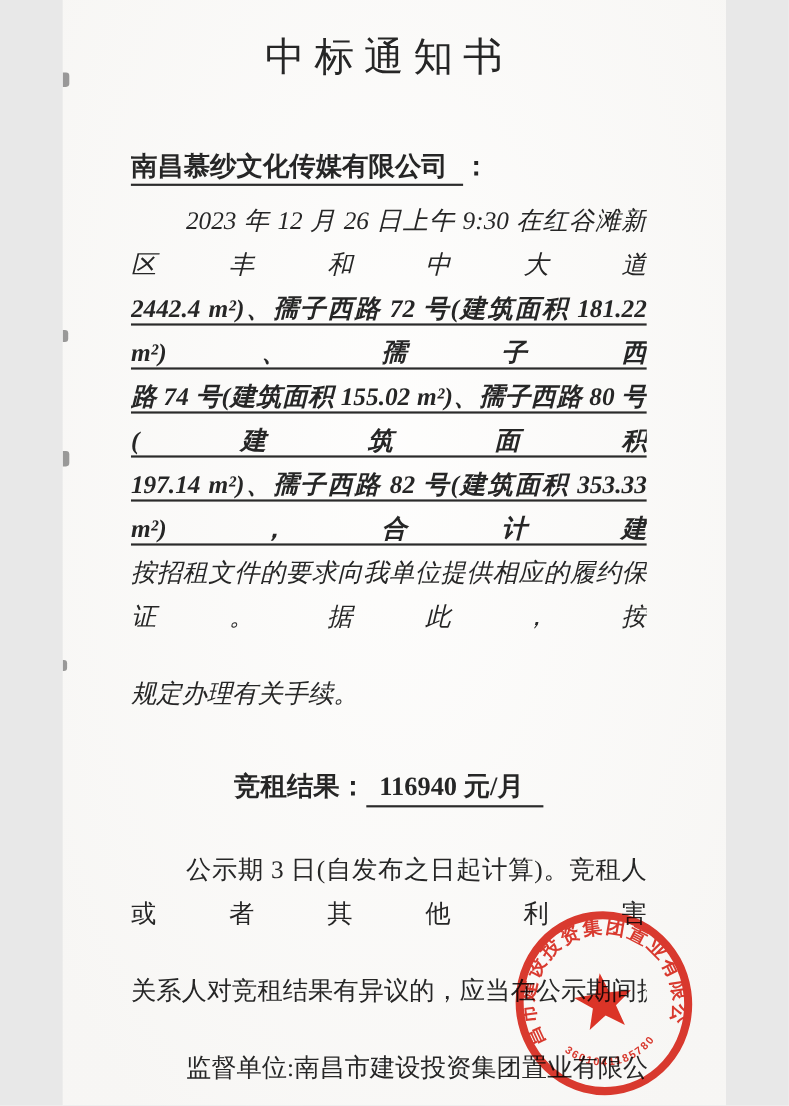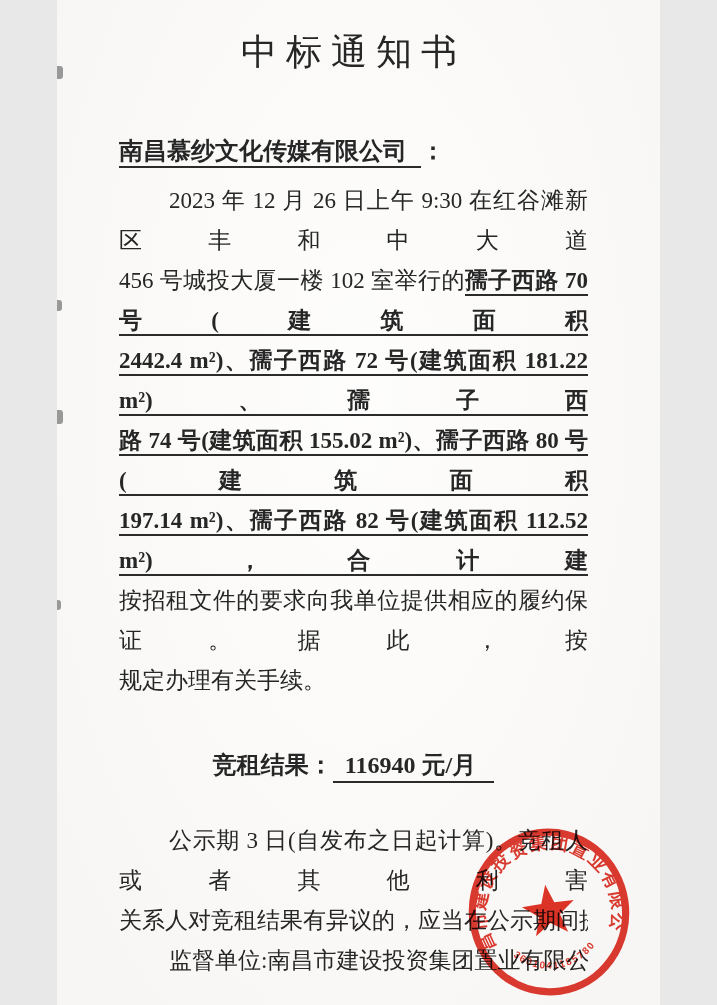--- a/index.html
+++ b/index.html
@@ -40,29 +40,29 @@
   }
 
   .line {
     font-size: 23px;
     line-height: 40px;
     text-align: justify;
     text-align-last: justify;
     overflow: hidden;
   }
   .line.ind { text-indent: 50px; }
-  .line.short { text-align-last: left; white-space: nowrap; }
+  .line.short { text-align-last: left; white-space: nowrap; margin-top: 30px; }
 
   .ub {
     font-weight: bold;
     border-bottom: 2px solid #2b2b2b;
     padding-bottom: 1px;
   }
 
-  .p1 { margin-top: 14px; }
+  .p1 { margin-top: 14px; font-style: italic; }
 
   .result {
     margin-top: 48px;
     font-size: 24px;
     font-weight: bold;
     white-space: nowrap;
     text-align: center;
   }
   .result .u-value {
     border-bottom: 2px solid #2b2b2b;
@@ -104,24 +104,23 @@
   <div class="edge-mark em4"></div>
 
   <div class="doc">
 
     <div class="title">中标通知书</div>
 
     <div class="recipient"><span class="u-company">南昌慕纱文化传媒有限公司</span><span>：</span></div>
 
     <div class="p1">
       <div class="line ind">2023 年 12 月 26 日上午 9:30 在红谷滩新区丰和中大道</div>
-      <div class="line"><span>456 号城投大厦一楼 102 室举行的</span><span class="ub">孺子西路 70 号(建筑面积</span></div>
       <div class="line"><span class="ub">2442.4 m²)、孺子西路 72 号(建筑面积 181.22 m²)、孺子西</span></div>
       <div class="line"><span class="ub">路 74 号(建筑面积 155.02 m²)、孺子西路 80 号(建筑面积</span></div>
-      <div class="line"><span class="ub">197.14 m²)、孺子西路 82 号(建筑面积 112.52 m²)，合计建</span></div>
+      <div class="line"><span class="ub">197.14 m²)、孺子西路 82 号(建筑面积 353.33 m²)，合计建</span></div>
       <div class="line">按招租文件的要求向我单位提供相应的履约保证。据此，按</div>
       <div class="line short">规定办理有关手续。</div>
     </div>
 
     <div class="result"><span>竞租结果：</span><span class="u-value">116940 元/月</span></div>
 
     <div class="p2">
       <div class="line ind">公示期 3 日(自发布之日起计算)。竞租人或者其他利害</div>
       <div class="line short">关系人对竞租结果有异议的，应当在公示期间提出。</div>
       <div class="line ind short">监督单位:南昌市建设投资集团置业有限公司（合约部）</div>

